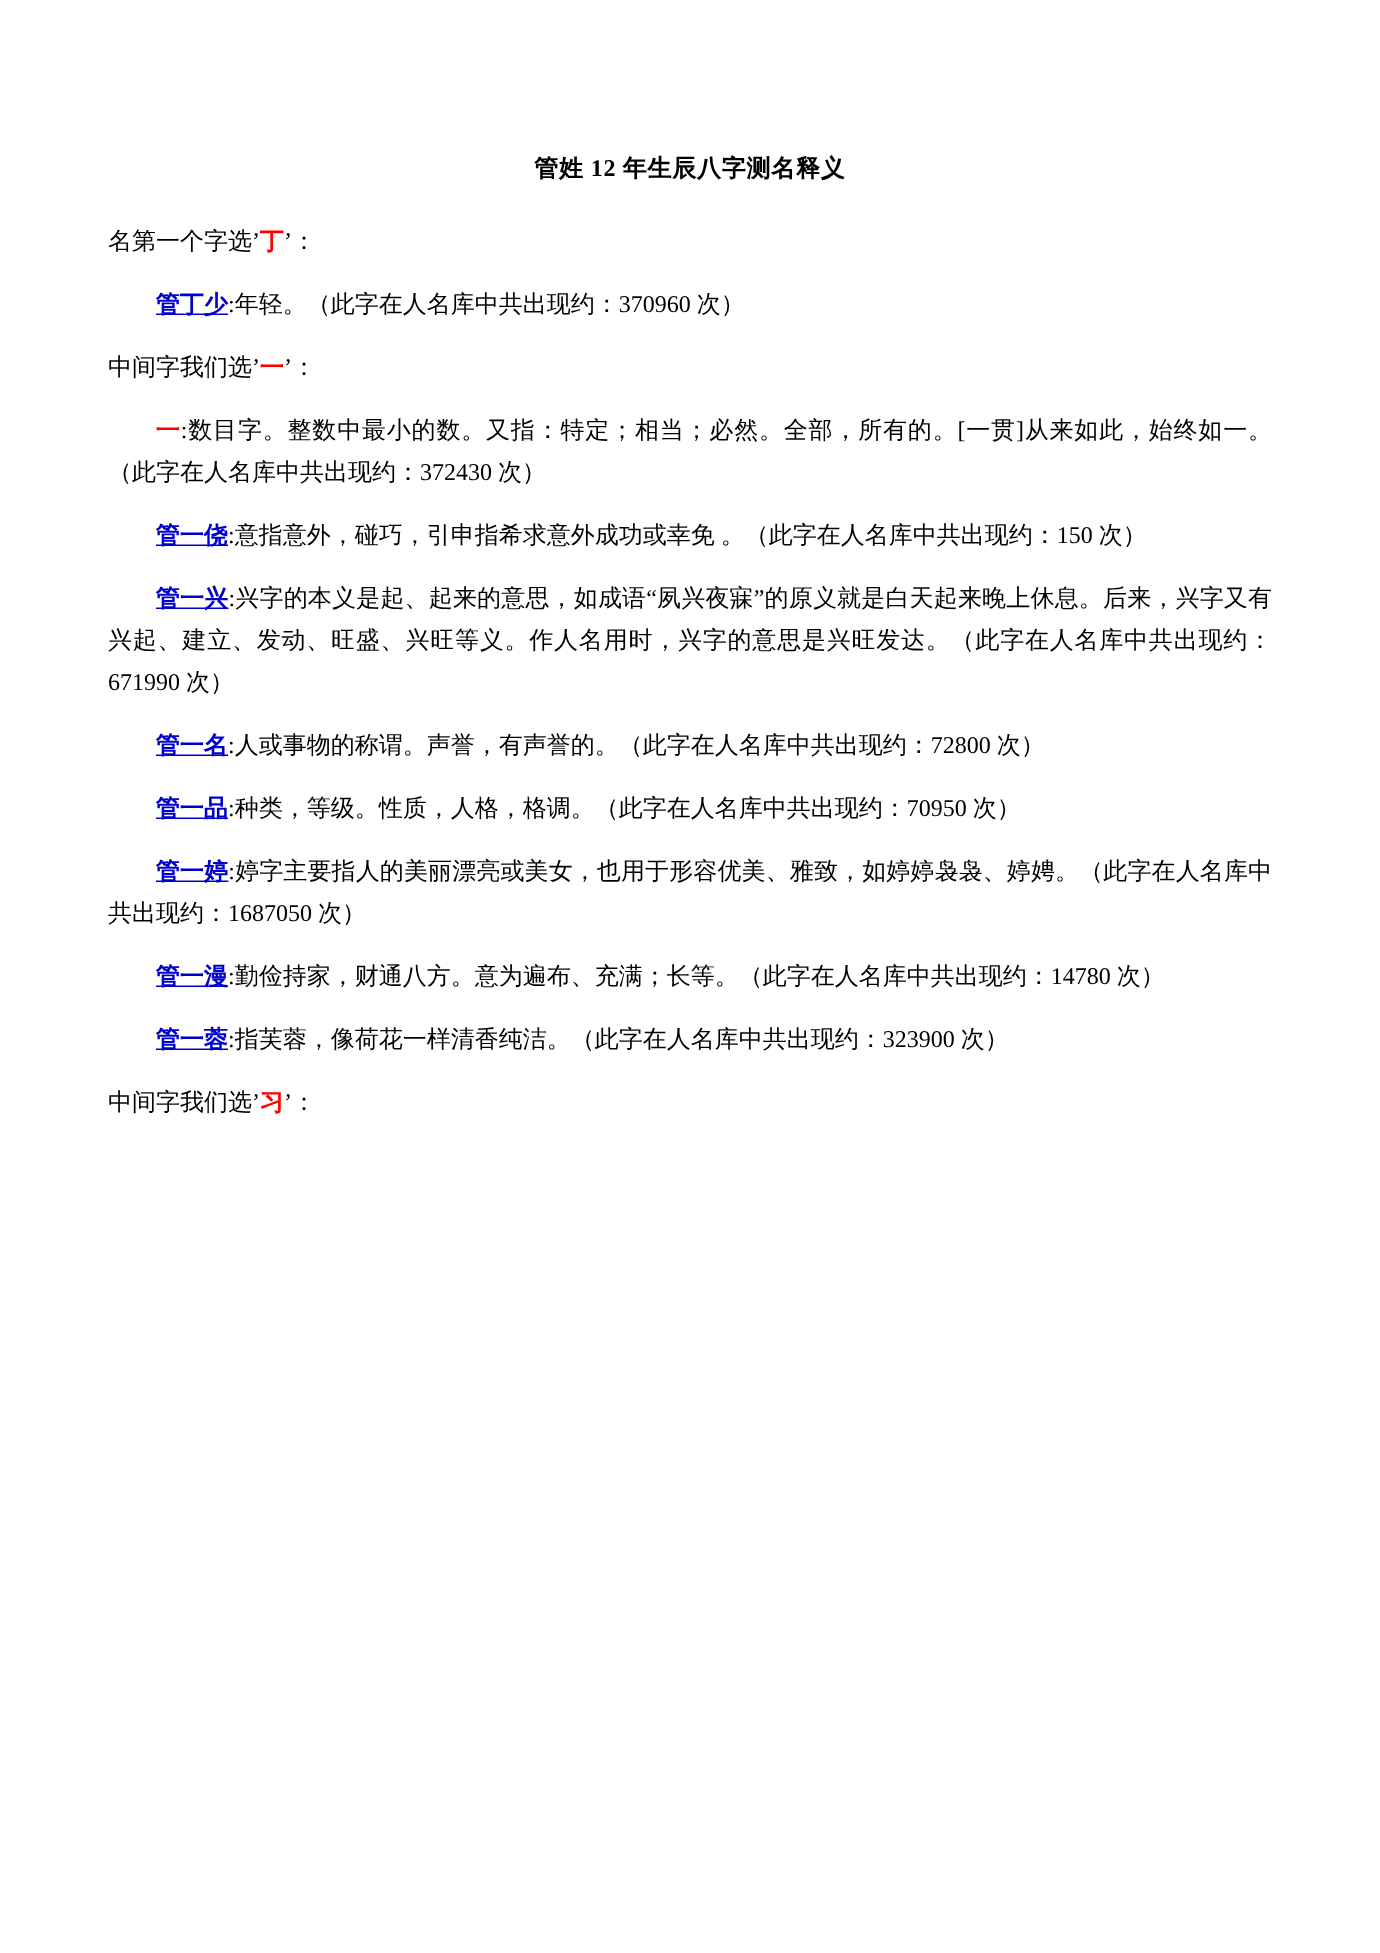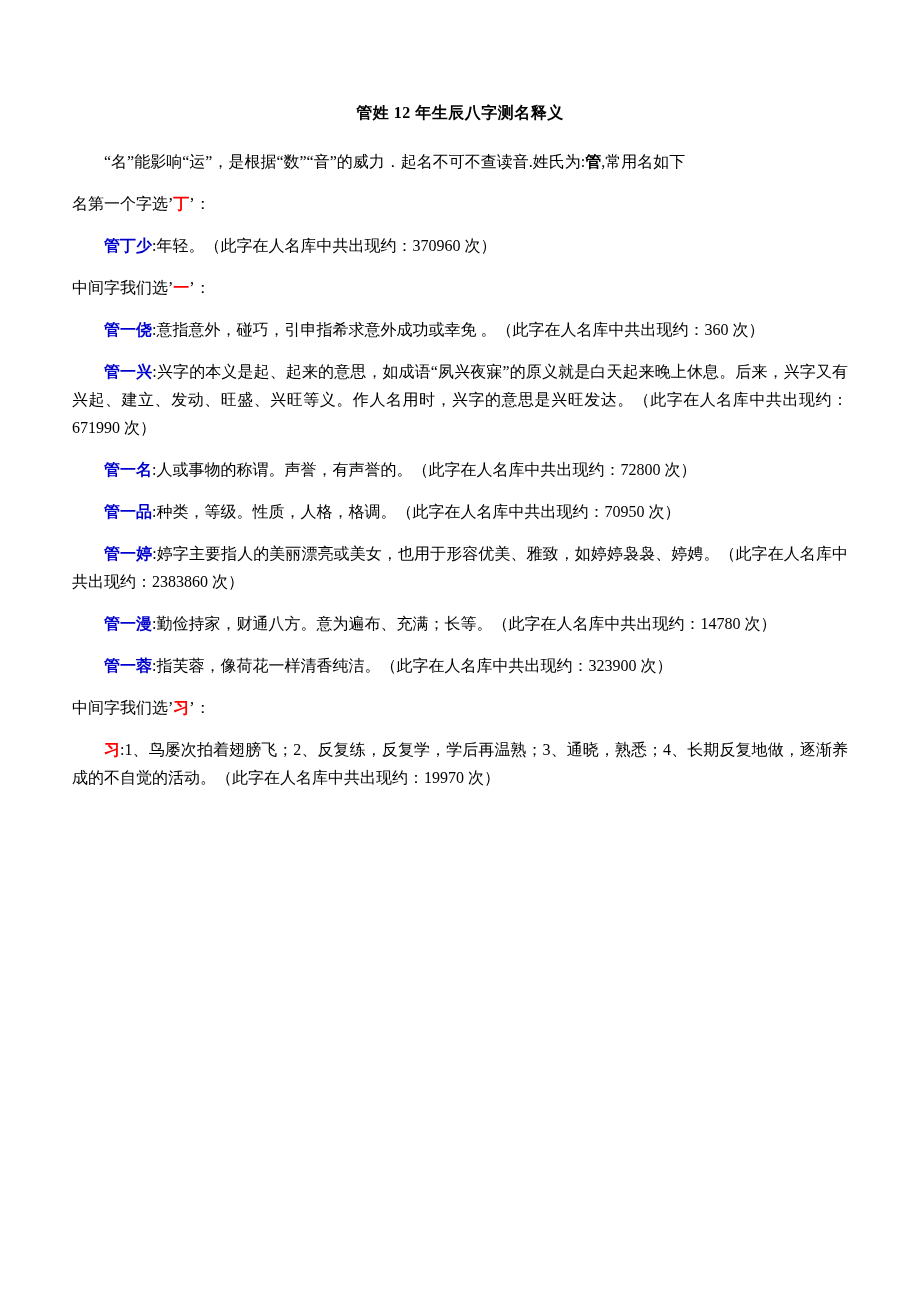--- a/index.html
+++ b/index.html
@@ -38,20 +38,21 @@
   }
   .src {
     text-indent: 2em;
     font-size: 15.5px;
   }
   .bold {
     font-weight: bold;
   }
   .blue-link {
     color: #0000cc;
+    text-decoration: underline;
     font-weight: bold;
   }
   .lead-red {
     color: #ff0000;
     font-weight: bold;
   }
   .section-head {
     text-indent: 0;
   }
   .quote-char-red {
@@ -60,68 +61,65 @@
   }
 </style>
 </head>
 <body>
 
 <div class="page">
 
   <h1 class="doc-title">管姓 12 年生辰八字测名释义</h1>
 
 
-  <p class="indent">
-    <span>“名”能影响“运”，是根据“数”“音”的威力．起名不可不查读音.姓氏为:</span><span class="bold">管</span><span>,常用名如下</span>
-  </p>
 
   <p class="section-head">
     <span>名第一个字选’</span><span class="quote-char-red">丁</span><span>’：</span>
   </p>
 
 
   <p class="indent">
     <span class="blue-link">管丁少</span><span>:年轻。（此字在人名库中共出现约：370960 次）</span>
   </p>
 
   <p class="section-head">
     <span>中间字我们选’</span><span class="quote-char-red">一</span><span>’：</span>
   </p>
 
+  <p class="indent">
+    <span class="lead-red">一</span><span>:数目字。整数中最小的数。又指：特定；相当；必然。全部，所有的。[一贯]从来如此，始终如一。（此字在人名库中共出现约：372430 次）</span>
+  </p>
 
   <p class="indent">
-    <span class="blue-link">管一侥</span><span>:意指意外，碰巧，引申指希求意外成功或幸免 。（此字在人名库中共出现约：360 次）</span>
+    <span class="blue-link">管一侥</span><span>:意指意外，碰巧，引申指希求意外成功或幸免 。（此字在人名库中共出现约：150 次）</span>
   </p>
 
   <p class="indent">
     <span class="blue-link">管一兴</span><span>:兴字的本义是起、起来的意思，如成语“夙兴夜寐”的原义就是白天起来晚上休息。后来，兴字又有兴起、建立、发动、旺盛、兴旺等义。作人名用时，兴字的意思是兴旺发达。（此字在人名库中共出现约：671990 次）</span>
   </p>
 
   <p class="indent">
     <span class="blue-link">管一名</span><span>:人或事物的称谓。声誉，有声誉的。（此字在人名库中共出现约：72800 次）</span>
   </p>
 
   <p class="indent">
     <span class="blue-link">管一品</span><span>:种类，等级。性质，人格，格调。（此字在人名库中共出现约：70950 次）</span>
   </p>
 
   <p class="indent">
-    <span class="blue-link">管一婷</span><span>:婷字主要指人的美丽漂亮或美女，也用于形容优美、雅致，如婷婷袅袅、婷娉。（此字在人名库中共出现约：2383860 次）</span>
+    <span class="blue-link">管一婷</span><span>:婷字主要指人的美丽漂亮或美女，也用于形容优美、雅致，如婷婷袅袅、婷娉。（此字在人名库中共出现约：1687050 次）</span>
   </p>
 
   <p class="indent">
     <span class="blue-link">管一漫</span><span>:勤俭持家，财通八方。意为遍布、充满；长等。（此字在人名库中共出现约：14780 次）</span>
   </p>
 
   <p class="indent">
     <span class="blue-link">管一蓉</span><span>:指芙蓉，像荷花一样清香纯洁。（此字在人名库中共出现约：323900 次）</span>
   </p>
 
   <p class="section-head">
     <span>中间字我们选’</span><span class="quote-char-red">习</span><span>’：</span>
   </p>
 
-  <p class="indent">
-    <span class="lead-red">习</span><span>:1、鸟屡次拍着翅膀飞；2、反复练，反复学，学后再温熟；3、通晓，熟悉；4、长期反复地做，逐渐养成的不自觉的活动。（此字在人名库中共出现约：19970 次）</span>
-  </p>
 
 
 </div>
 
 </body></html>

